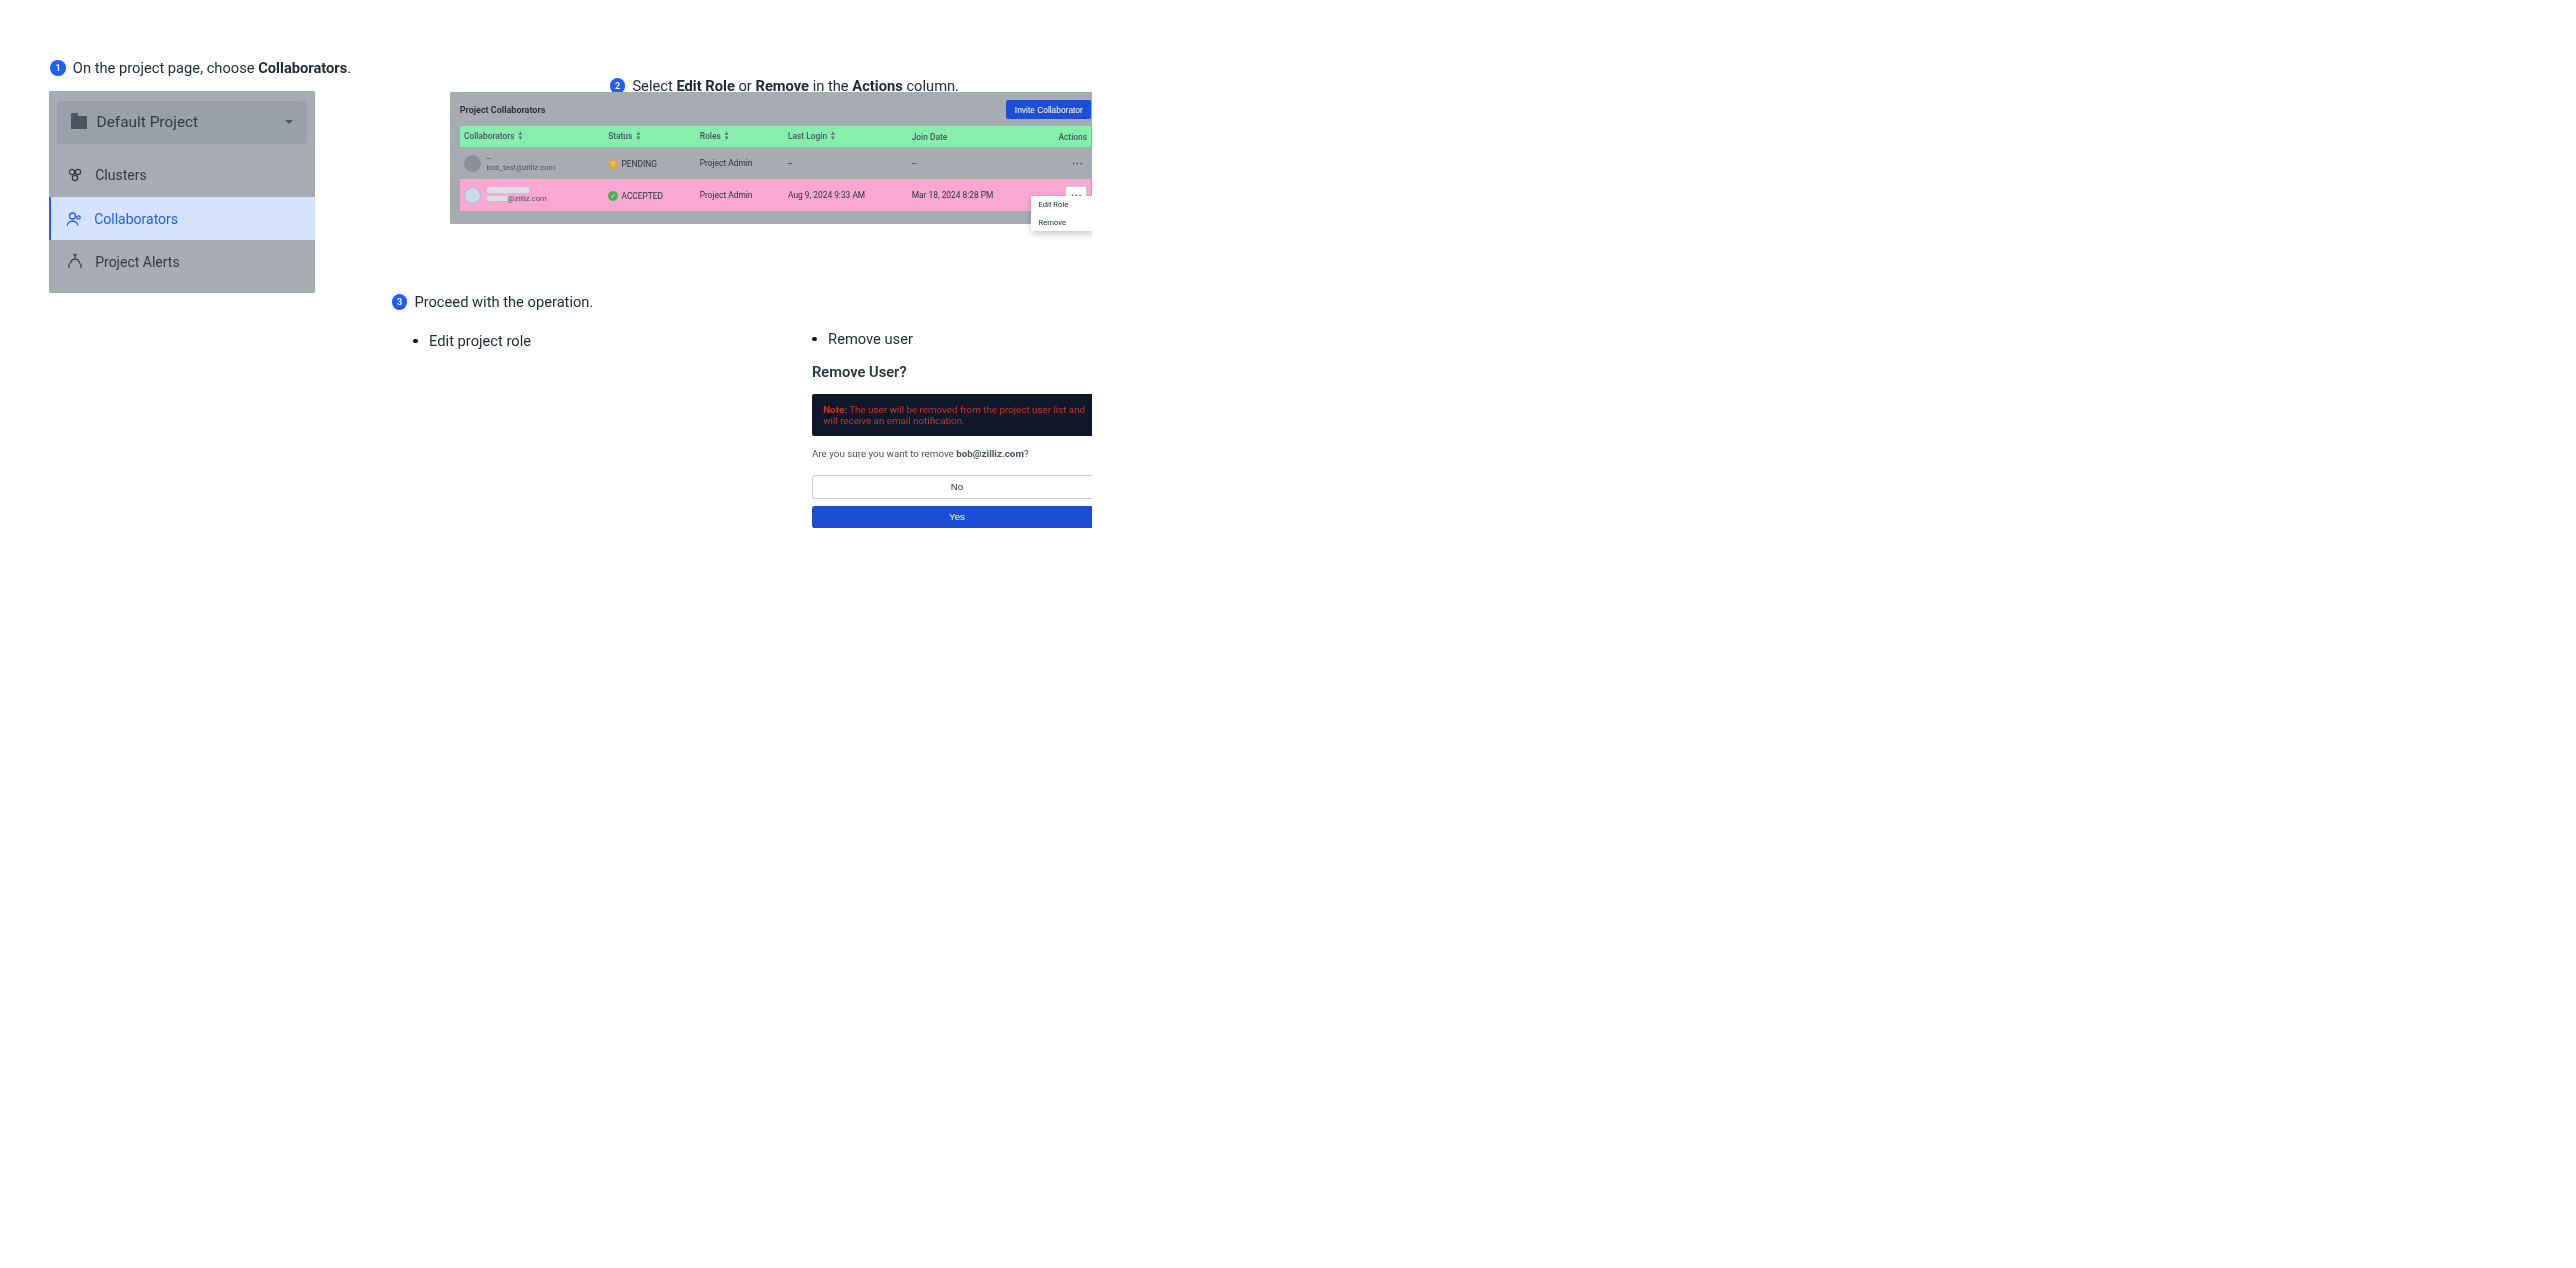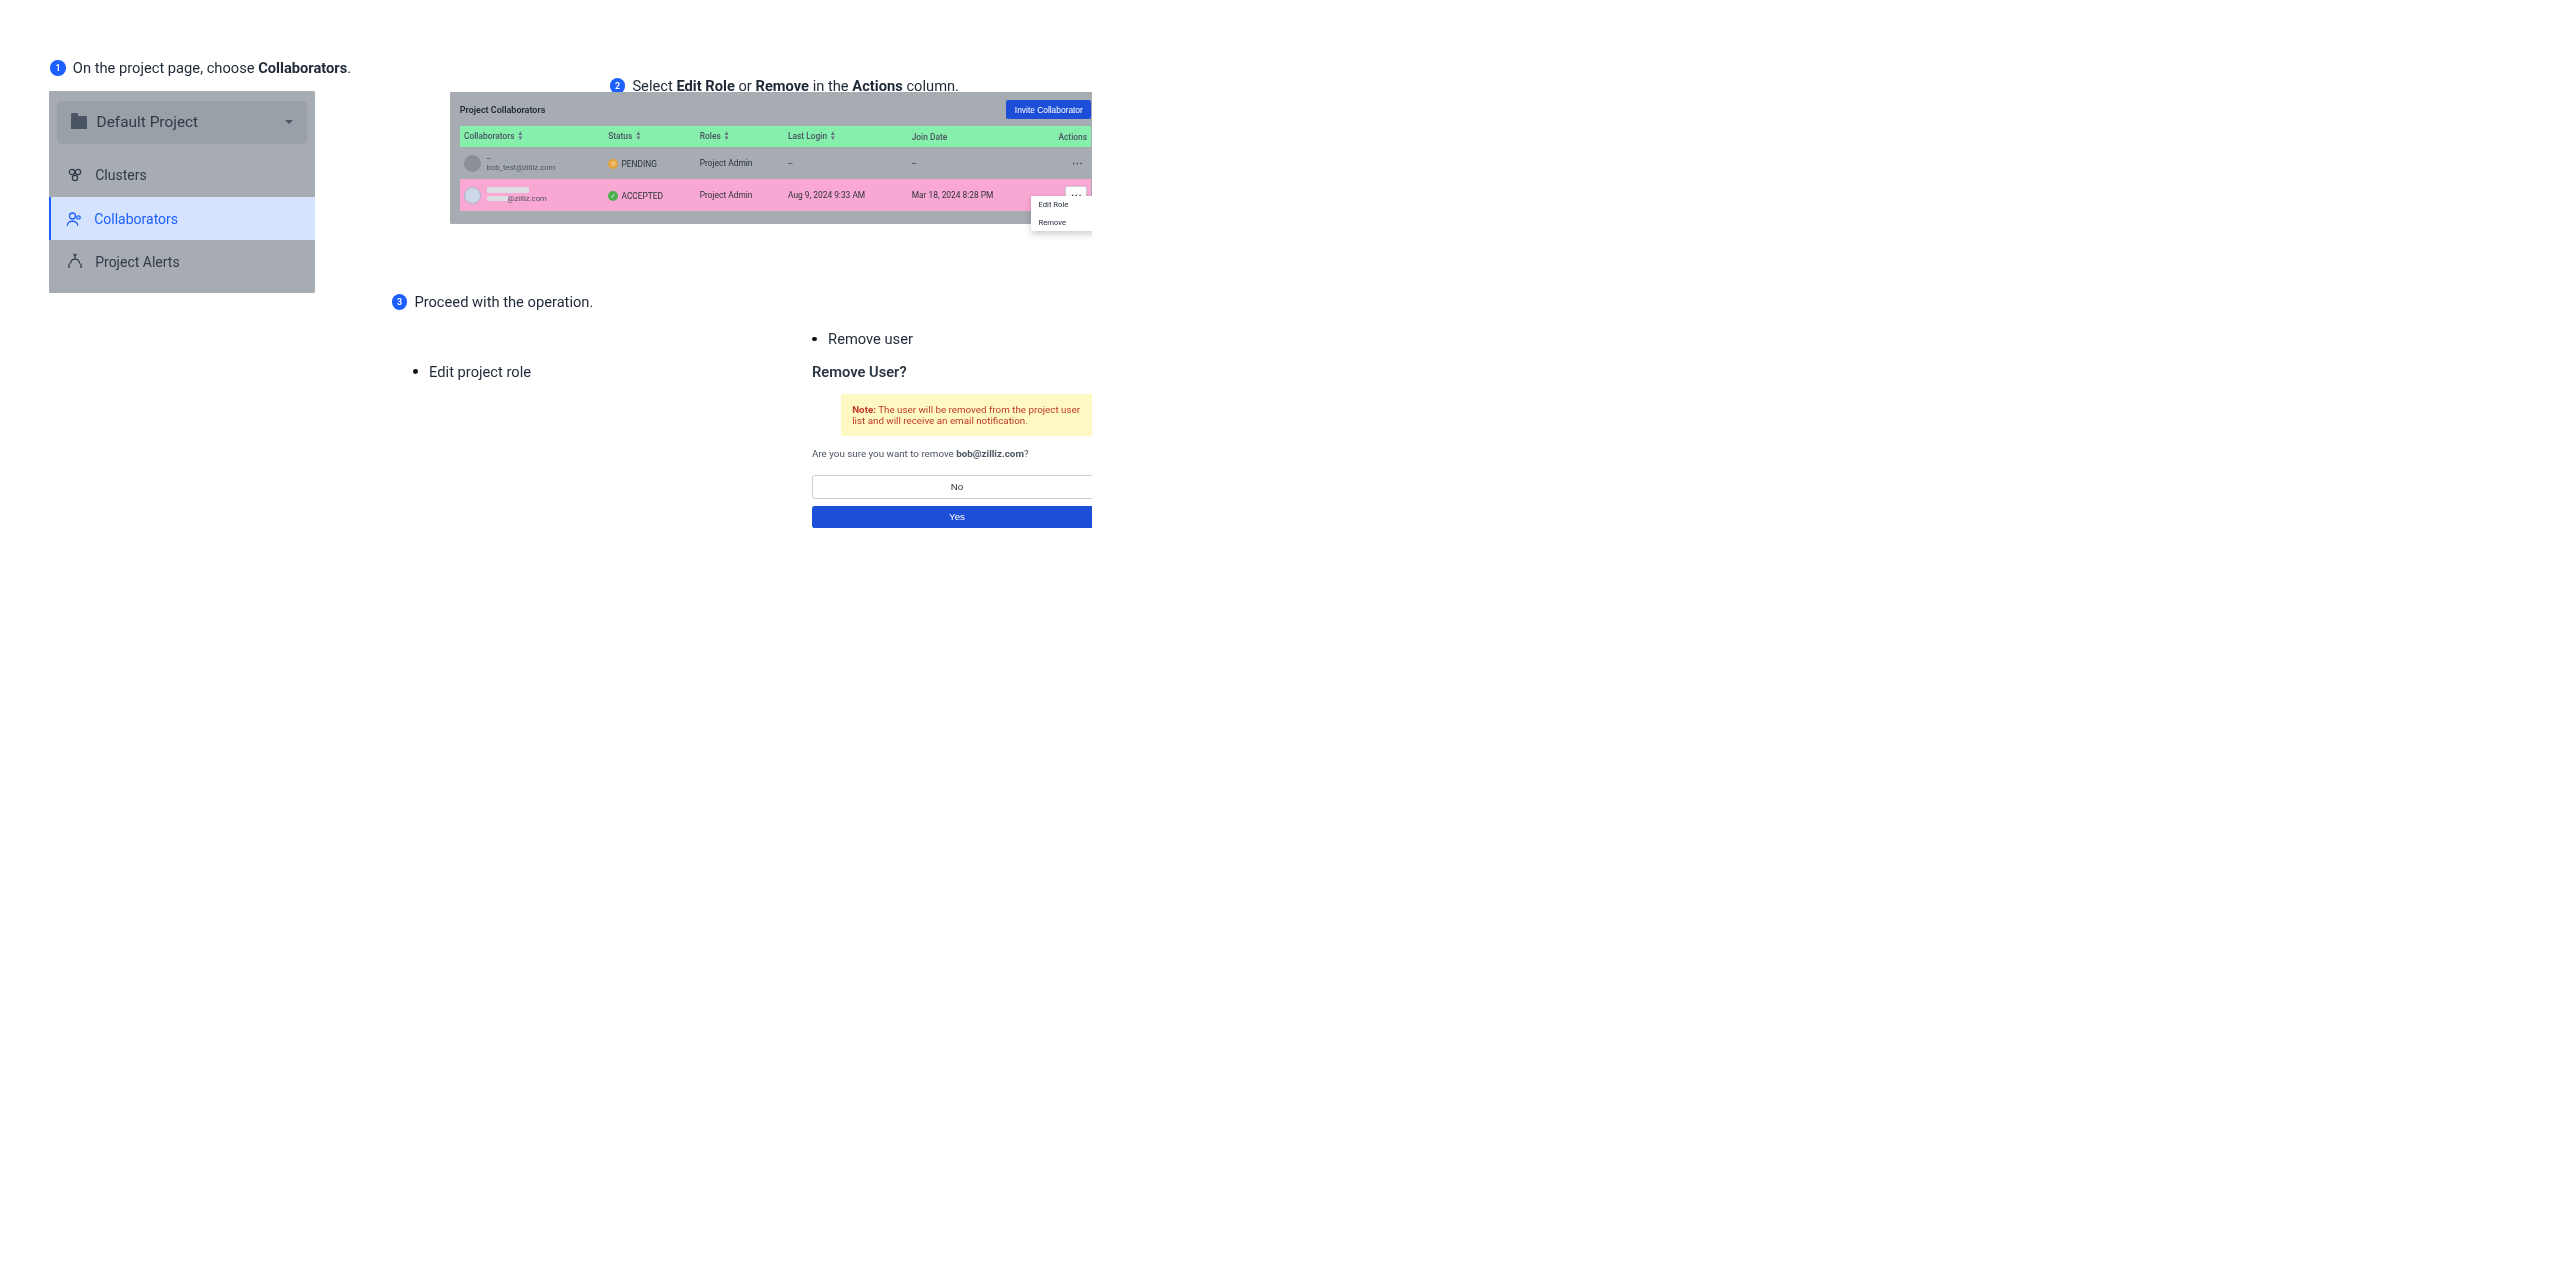--- a/index.html
+++ b/index.html
@@ -175,34 +175,33 @@
       width: 64px;
       background: #fff;
       border-radius: 1.4px;
       box-shadow: 0 2.1px 7px rgba(0,0,0,0.2);
       font-size: 7.7px;
     }
     .dropdown-menu div { padding: 4.2px 7px; cursor:pointer; }
 
     
     .step3-wrap { position:absolute; top:265px; left:364px; width: 714px; }
-    .step3-content { display:flex; align-items:center; gap: 26.6px; margin-top: 21px; padding-left: 21px;}
+    .step3-content { display:flex; align-items:flex-start; gap: 26.6px; margin-top: 21px; padding-left: 21px;}
     .bullet-line { display:flex; align-items:center; font-size:14.7px;}
     .bullet-dot { width:4.9px; height:4.9px; border-radius:50%; background:#111; margin-right:11.2px; }
     .or-text { font-weight:700; font-size:10.5px; margin-top:66px; }
     .remove-col { position:absolute; left: 420px; top: 37px; width: 290px;}
     .remove-title { font-size:14.7px; font-weight:600; color:#2b3544; margin-top:15.4px; margin-bottom:12.6px; }
     .note-box {
-      background:#fef9c3;
+      background:#0f172a;
       padding: 9.8px 11.2px;
       font-size: 9.8px;
       color:#c0392b;
       border-radius:2.1px;
       margin-bottom: 12.6px;
-      margin-left: 29px;
     }
     .note-box .note-label { font-weight:700; }
     .confirm-text { font-size:9.8px; color:#4a5462; margin-bottom:15.4px;}
     .btn-row { display:flex; justify-content:flex-end; gap:7px;flex-direction:column; }
     .btn-no {
       background:#fff; border:0.7px solid #c9ccd1; color:#333;
       padding:5.6px 11.2px; border-radius:2.8px; font-size:9.8px;
     }
     .btn-yes {
       background:#1d4ed8; border:none; color:#fff;

